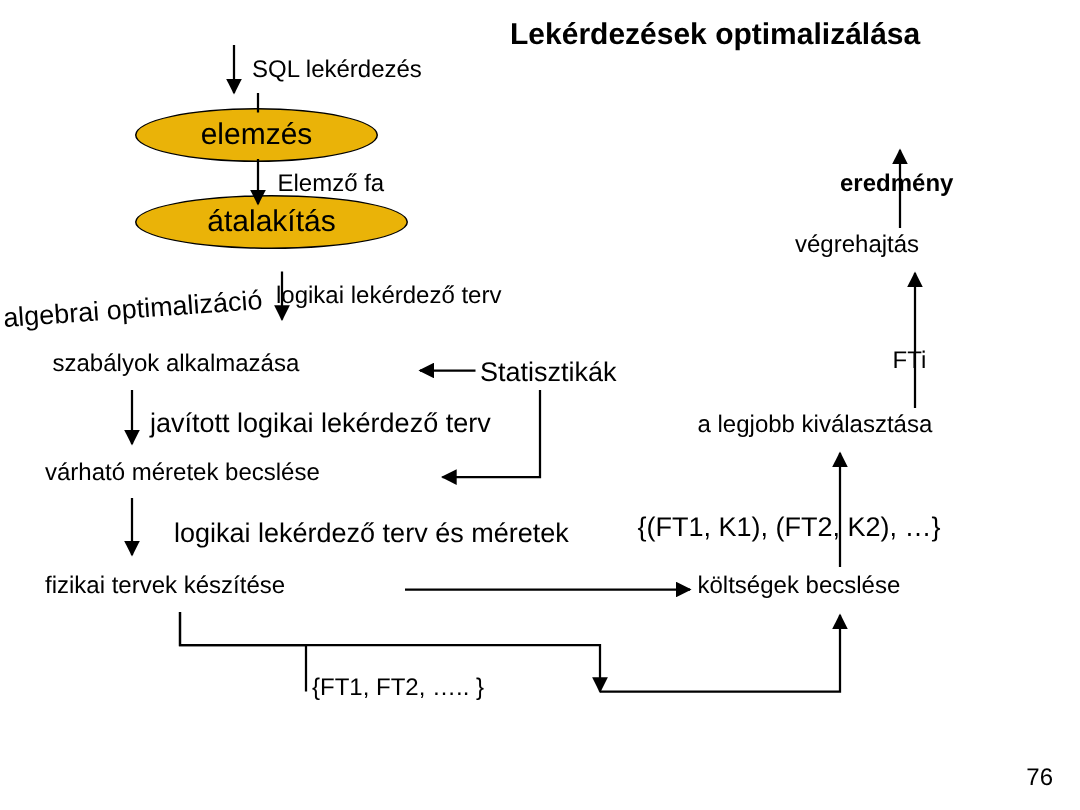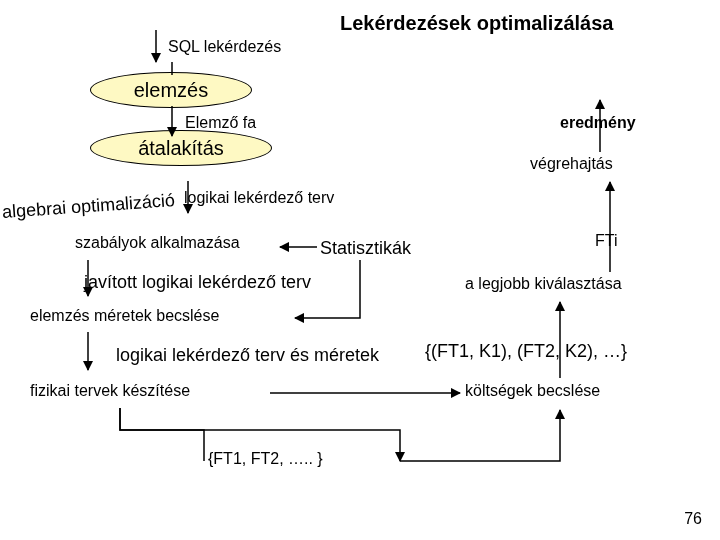--- a/index.html
+++ b/index.html
@@ -17,21 +17,21 @@
   .title { font-size: 20px; font-weight: bold; }
   .lbl { font-size: 16px; white-space: nowrap; }
   .lbl-sm { font-size: 18px; white-space: nowrap; }
   .bubble {
     border: 1px solid #000;
     border-radius: 50%;
     display: flex;
     align-items: center;
     justify-content: center;
     font-size: 20px;
-    background: #fef9c3;
+    background: #eab308;
   }
   .rot { transform: rotate(-4deg); display: inline-block; }
   .pagenum { font-size: 16px; }
   svg { position: absolute; left: 0; top: 0; pointer-events: none; }
 </style>
 </head>
 <body>
 
 <div class="abs title" style="left:340px; top:12px;">Lekérdezések optimalizálása</div>
 
@@ -42,27 +42,27 @@
 <div class="abs lbl" style="left:185px; top:114px;">Elemző fa</div>
 
 <div class="abs bubble" style="left:90px; top:130px; width:180px; height:34px;">átalakítás</div>
 
 <div class="abs" style="left:2px; top:196px;">
   <span class="rot lbl-sm">algebrai optimalizáció</span>
 </div>
 
 <div class="abs lbl" style="left:184px; top:189px;">logikai lekérdező terv</div>
 
-<div class="abs lbl" style="left:35px; top:234px;margin-left:40px;">szabályok alkalmazása</div>
+<div class="abs lbl" style="left:35px; top:234px;">szabályok alkalmazása</div>
 
 <div class="abs lbl-sm" style="left:320px; top:238px;">Statisztikák</div>
 
-<div class="abs lbl-sm" style="left:84px; top:272px;">javított logikai lekérdező terv</div>
+<div class="abs lbl-sm" style="left:100px; top:272px;">javított logikai lekérdező terv</div>
 
-<div class="abs lbl" style="left:30px; top:307px;">elemzés méretek becslése</div>
+<div class="abs lbl" style="left:30px; top:307px;">várható méretek becslése</div>
 
 <div class="abs lbl-sm" style="left:100px; top:345px;margin-left:16px;">logikai lekérdező terv és méretek</div>
 
 <div class="abs lbl" style="left:30px; top:382px;">fizikai tervek készítése</div>
 
 <div class="abs lbl" style="left:208px; top:450px;">{FT1, FT2, ….. }</div>
 
 <div class="abs lbl" style="left:560px; top:114px; font-weight:bold;">eredmény</div>
 
 <div class="abs lbl" style="left:530px; top:155px;">végrehajtás</div>

